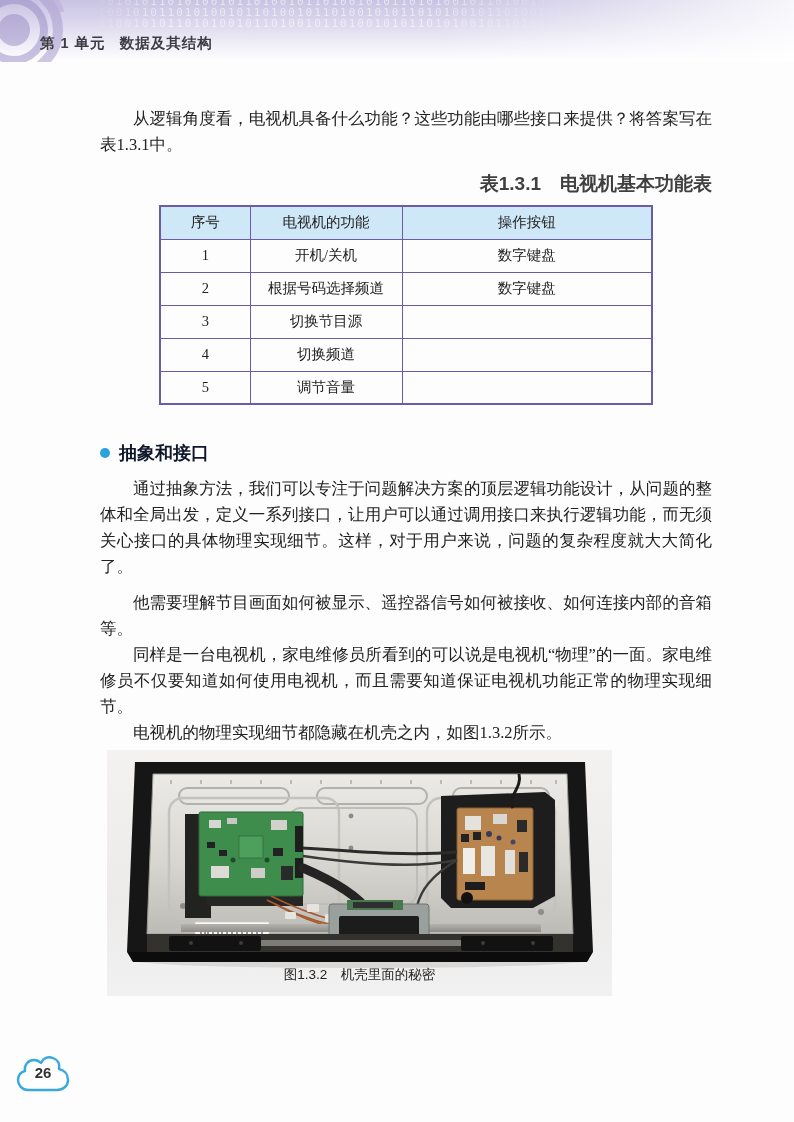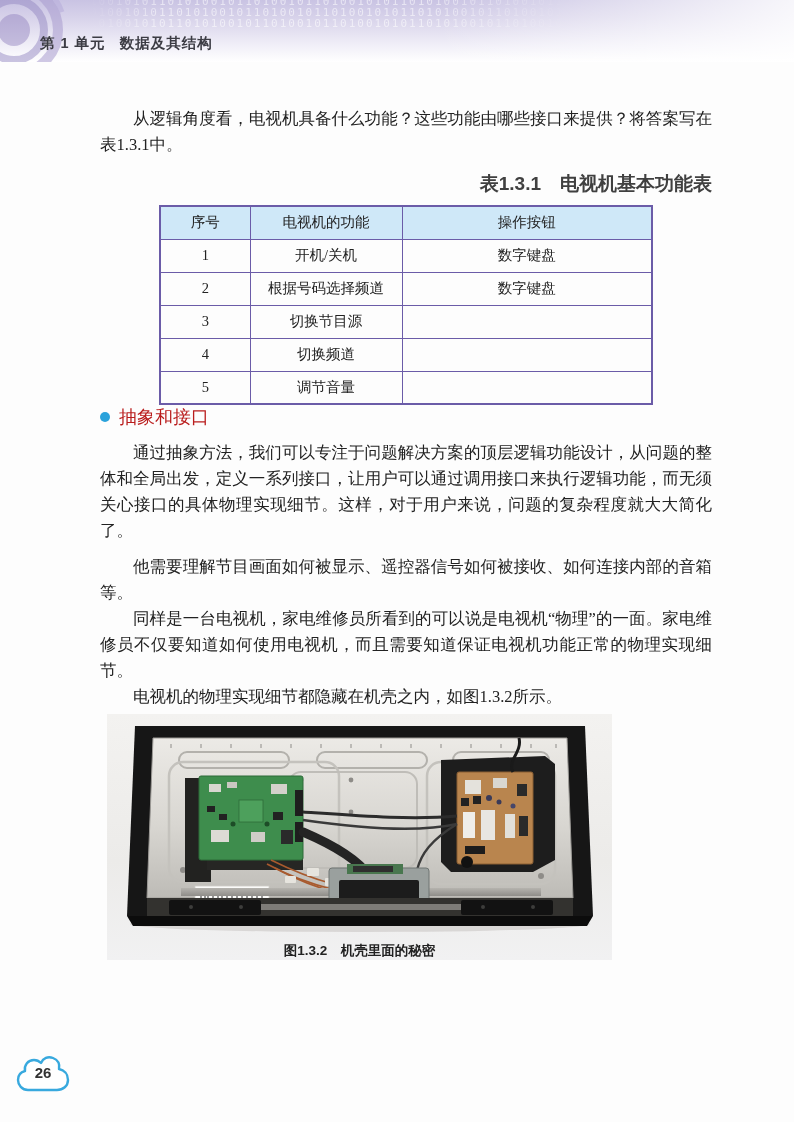--- a/index.html
+++ b/index.html
@@ -78,23 +78,24 @@
     font-weight: normal;
     color: #222;
   }
   table.func-table thead th { background: #cfe8f8; }
   .col-no { width: 90px; }
   .col-func { width: 152px; }
   .col-btn { width: 250px; }
 
   
   .section-heading {
+    margin-top: 36px;
     display: flex; align-items: center;
     font-family: "Liberation Sans", sans-serif;
-    font-size: 18px; font-weight: normal; color: #b91c1c;
+    font-size: 18px; font-weight: bold; color: #0f172a;
   }
   .bullet-dot {
     width: 10px; height: 10px; border-radius: 50%;
     background: #2aa2db; margin-right: 9px; flex: 0 0 auto;
   }
   .section-body { margin-top: 11px; }
 
   
   .activity-heading {
     margin-top: 32px;
@@ -107,24 +108,24 @@
 
   
   .figure-block {
     position: relative;
     margin: 4px 0 0 7px;
     width: 505px; height: 246px;
     background: linear-gradient(180deg,#f3f2f0 0%, #ecebe9 60%, #f1f1f2 100%);
   }
   .tv-photo { position: absolute; left: 14px; top: 6px; }
   .figure-caption {
-    position: absolute; left: 0; bottom: 0; width: 100%;
+    position: absolute; left: 0; bottom: 12px; width: 100%;
     text-align: center;
     font-family: "Liberation Sans", sans-serif;
-    font-size: 13.5px; font-weight: bold; color: #222;
+    font-size: 13.5px; font-weight: normal; color: #222;
   }
 
   
   .page-cloud { position: absolute; left: 15px; top: 1052px; width: 56px; height: 48px; }
   .page-cloud .num {
     position: absolute; left: 0; top: 12px; width: 100%;
     text-align: center;
     font-family: "Liberation Sans", sans-serif;
     font-size: 15px; font-weight: bold; color: #333;
   }

